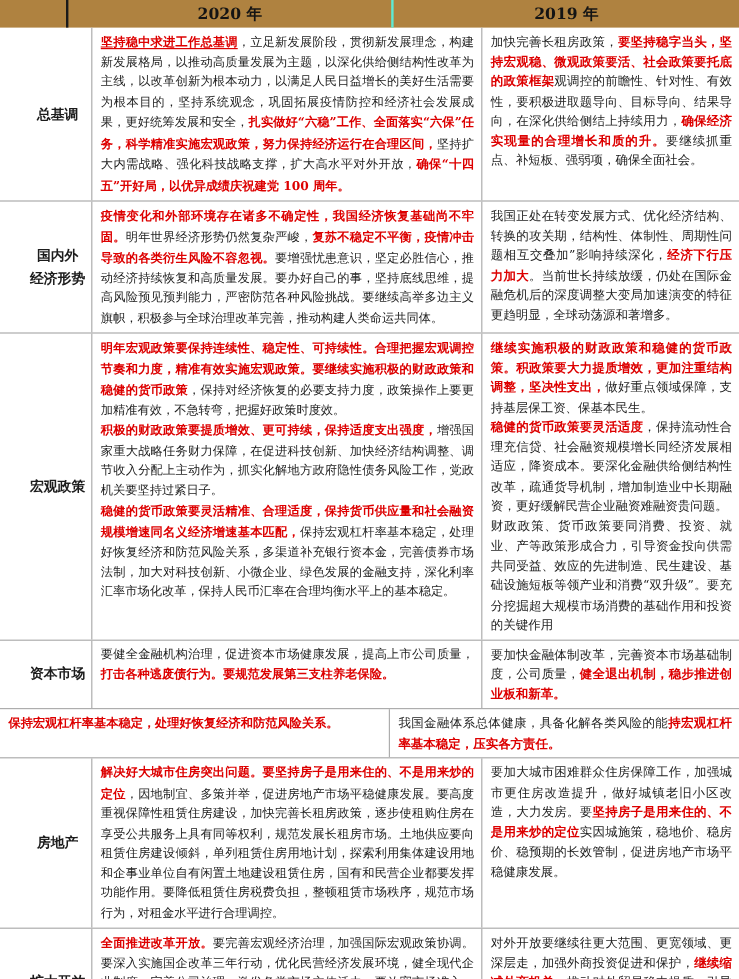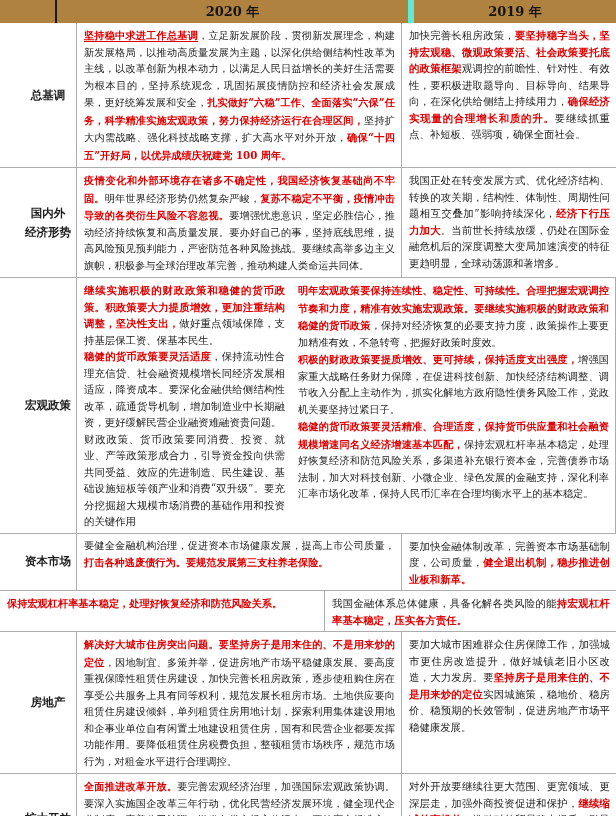--- a/index.html
+++ b/index.html
@@ -5,22 +5,22 @@
   html,body{margin:0;padding:0;background:#ffffff;}
   *{box-sizing:border-box;}
   .table{
     position:relative;
     width:616px;height:816px;overflow:hidden;background:#fff;
     font-family:"DejaVu Serif","Liberation Serif",serif;
     color:var(--ink,#222);
   }
   .header-row{display:flex;height:23px;background:var(--gold,#af8240);}
   .h-corner{width:57px;border-right:2px solid #1a1a1a;}
-  .h-2020{width:357px;display:flex;align-items:center;justify-content:center;
-    font-weight:bold;font-size:13px;color:#141414;border-right:6px solid #5eead4;}
+  .h-2020{width:271px;display:flex;align-items:center;justify-content:center;
+    font-weight:bold;font-size:13px;color:#141414;border-right:2px solid #5eead4;}
   .h-2019{flex:1;display:flex;align-items:center;justify-content:center;
     font-weight:bold;font-size:13px;color:#141414;border-radius:10px;}
   .row{display:flex;border-top:1px solid var(--grid,#adadad);}
   .row:first-child{border-top:none;}
   .label-cell{width:57px;flex:0 0 57px;display:flex;align-items:center;justify-content:center;
     text-align:center;font-weight:bold;font-size:11.5px;line-height:19px;
     border-right:1px solid var(--grid,#adadad);white-space:pre-line;padding:2px 1px;margin-left:20px;}
   .cell{padding:4px 6px 3px 7px;}
   .cell.y2020{width:325px;flex:0 0 325px;border-right:1px solid var(--grid,#adadad);font-size:10.2px;}
   .cell.y2019{flex:1;font-size:10.4px;min-width:0;}
@@ -53,29 +53,29 @@
 经济形势</div>
         <div class="cell y2020">
           <p class="para"><span class="red">疫情变化和外部环境存在诸多不确定性，我国经济恢复基础尚不牢固。</span><span>明年世界经济形势仍然复杂严峻，</span><span class="red">复苏不稳定不平衡，疫情冲击导致的各类衍生风险不容忽视。</span><span>要增强忧患意识，坚定必胜信心，推动经济持续恢复和高质量发展。要办好自己的事，坚持底线思维，提高风险预见预判能力，严密防范各种风险挑战。要继续高举多边主义旗帜，积极参与全球治理改革完善，推动构建人类命运共同体。</span></p>
         </div>
         <div class="cell y2019">
           <p class="para"><span>我国正处在转变发展方式、优化经济结构、转换的攻关期，结构性、体制性、周期性问题相互交叠加”影响持续深化，</span><span class="red">经济下行压力加大</span><span>。当前世长持续放缓，仍处在国际金融危机后的深度调整大变局加速演变的特征更趋明显，全球动荡源和著增多。</span></p>
         </div>
       </div>
       <div class="row">
         <div class="label-cell">宏观政策</div>
+        <div class="cell y2020">
+          <p class="para"><span class="red">明年宏观政策要保持连续性、稳定性、可持续性。合理把握宏观调控节奏和力度，精准有效实施宏观政策。要继续实施积极的财政政策和稳健的货币政策</span><span>，保持对经济恢复的必要支持力度，政策操作上要更加精准有效，不急转弯，把握好政策时度效。</span></p>
+          <p class="para"><span class="red">积极的财政政策要提质增效、更可持续，保持适度支出强度，</span><span>增强国家重大战略任务财力保障，在促进科技创新、加快经济结构调整、调节收入分配上主动作为，抓实化解地方政府隐性债务风险工作，党政机关要坚持过紧日子。</span></p>
+          <p class="para"><span class="red">稳健的货币政策要灵活精准、合理适度，保持货币供应量和社会融资规模增速同名义经济增速基本匹配，</span><span>保持宏观杠杆率基本稳定，处理好恢复经济和防范风险关系，多渠道补充银行资本金，完善债券市场法制，加大对科技创新、小微企业、绿色发展的金融支持，深化利率汇率市场化改革，保持人民币汇率在合理均衡水平上的基本稳定。</span></p>
+        </div>
         <div class="cell y2019">
           <p class="para"><span class="red">继续实施积极的财政政策和稳健的货币政策。积政策要大力提质增效，更加注重结构调整，坚决性支出，</span><span>做好重点领域保障，支持基层保工资、保基本民生。</span></p>
           <p class="para"><span class="red">稳健的货币政策要灵活适度</span><span>，保持流动性合理充信贷、社会融资规模增长同经济发展相适应，降资成本。要深化金融供给侧结构性改革，疏通货导机制，增加制造业中长期融资，更好缓解民营企业融资难融资贵问题。</span></p>
           <p class="para"><span>财政政策、货币政策要同消费、投资、就业、产等政策形成合力，引导资金投向供需共同受益、效应的先进制造、民生建设、基础设施短板等领产业和消费“双升级”。要充分挖掘超大规模市场消费的基础作用和投资的关键作用</span></p>
-        </div>
-        <div class="cell y2020">
-          <p class="para"><span class="red">明年宏观政策要保持连续性、稳定性、可持续性。合理把握宏观调控节奏和力度，精准有效实施宏观政策。要继续实施积极的财政政策和稳健的货币政策</span><span>，保持对经济恢复的必要支持力度，政策操作上要更加精准有效，不急转弯，把握好政策时度效。</span></p>
-          <p class="para"><span class="red">积极的财政政策要提质增效、更可持续，保持适度支出强度，</span><span>增强国家重大战略任务财力保障，在促进科技创新、加快经济结构调整、调节收入分配上主动作为，抓实化解地方政府隐性债务风险工作，党政机关要坚持过紧日子。</span></p>
-          <p class="para"><span class="red">稳健的货币政策要灵活精准、合理适度，保持货币供应量和社会融资规模增速同名义经济增速基本匹配，</span><span>保持宏观杠杆率基本稳定，处理好恢复经济和防范风险关系，多渠道补充银行资本金，完善债券市场法制，加大对科技创新、小微企业、绿色发展的金融支持，深化利率汇率市场化改革，保持人民币汇率在合理均衡水平上的基本稳定。</span></p>
         </div>
       </div>
       <div class="row">
         <div class="label-cell">资本市场</div>
         <div class="cell y2020">
           <p class="para"><span>要健全金融机构治理，促进资本市场健康发展，提高上市公司质量，</span><span class="red">打击各种逃废债行为。要规范发展第三支柱养老保险。</span></p>
         </div>
         <div class="cell y2019">
           <p class="para"><span>要加快金融体制改革，完善资本市场基础制度，公司质量，</span><span class="red">健全退出机制，稳步推进创业板和新革。</span></p>
         </div>

